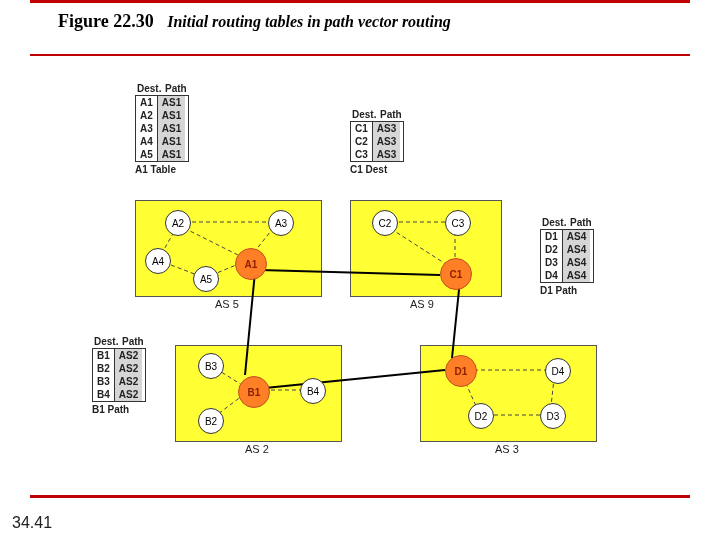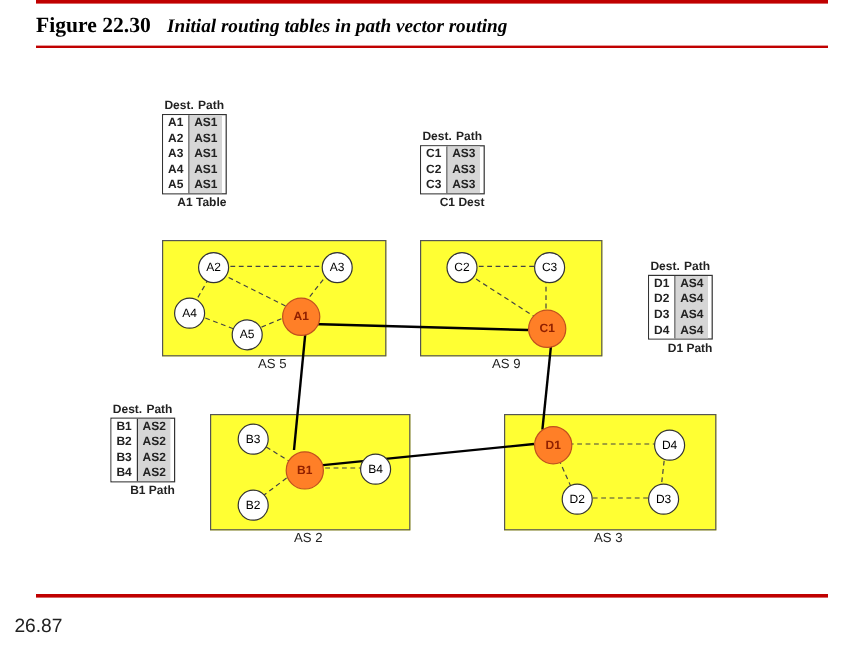--- a/index.html
+++ b/index.html
@@ -15,23 +15,24 @@
     height: 3px;
     background: #c00000;
     margin: 0 30px;
   }
   .hr-red-thin {
     height: 2px;
     background: #c00000;
     margin: 0 30px;
   }
   .title-row {
-    padding: 8px 30px 6px 30px;
+    padding: 8px 30px 22px 30px;
     font-size: 18px;
     color: #000;
+    margin-left: 28px;
   }
   .title-row .fig {
     font-weight: bold;
   }
   .title-row .cap {
     font-weight: bold;
     font-style: italic;
     font-size: 16px;
   }
   .canvas {
@@ -122,21 +123,21 @@
   .rtable .col.path {
     background: #d6d6d6;
   }
   .rtable .cell {
     padding: 0 4px;
     height: 13px;
     line-height: 13px;
     white-space: nowrap;
   }
   .rtable .caption {
-    text-align: right;
+    text-align: left;
     padding-top: 2px;
     font-size: 10px;
   }
   .pagenum {
     position: absolute;
     left: 12px;
     bottom: 8px;
     font-family: Arial, sans-serif;
     font-size: 16px;
     color: #222;
@@ -307,13 +308,13 @@
         <div class="cell">AS2</div>
         <div class="cell">AS2</div>
       </div>
     </div>
     <div class="caption">B1 Path</div>
   </div>
 
 </div>
 
 <div class="footer-rule"></div>
-<div class="pagenum">26.87</div>
+<div class="pagenum">34.41</div>
 
 </body></html>

